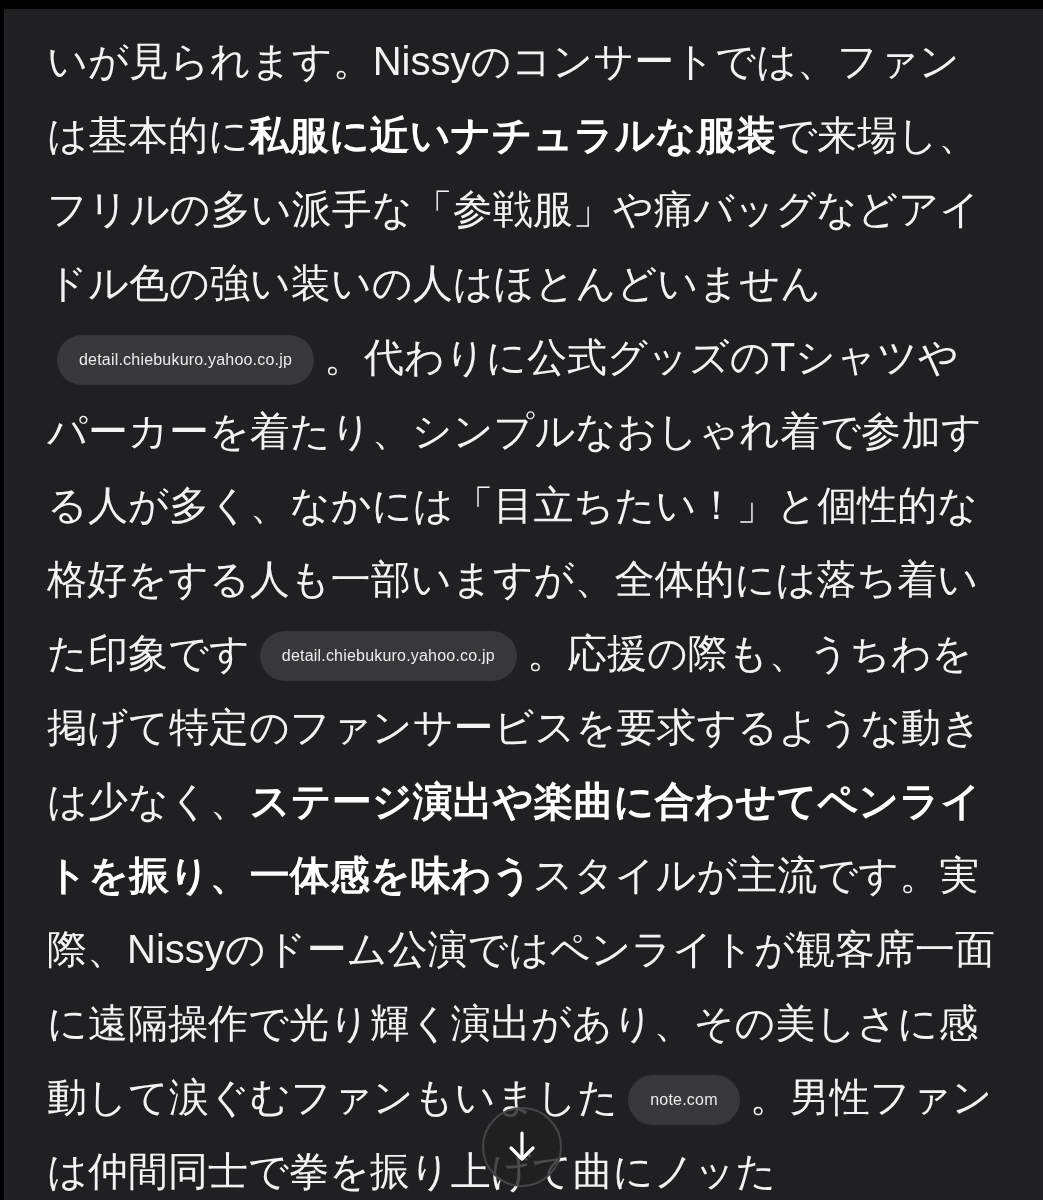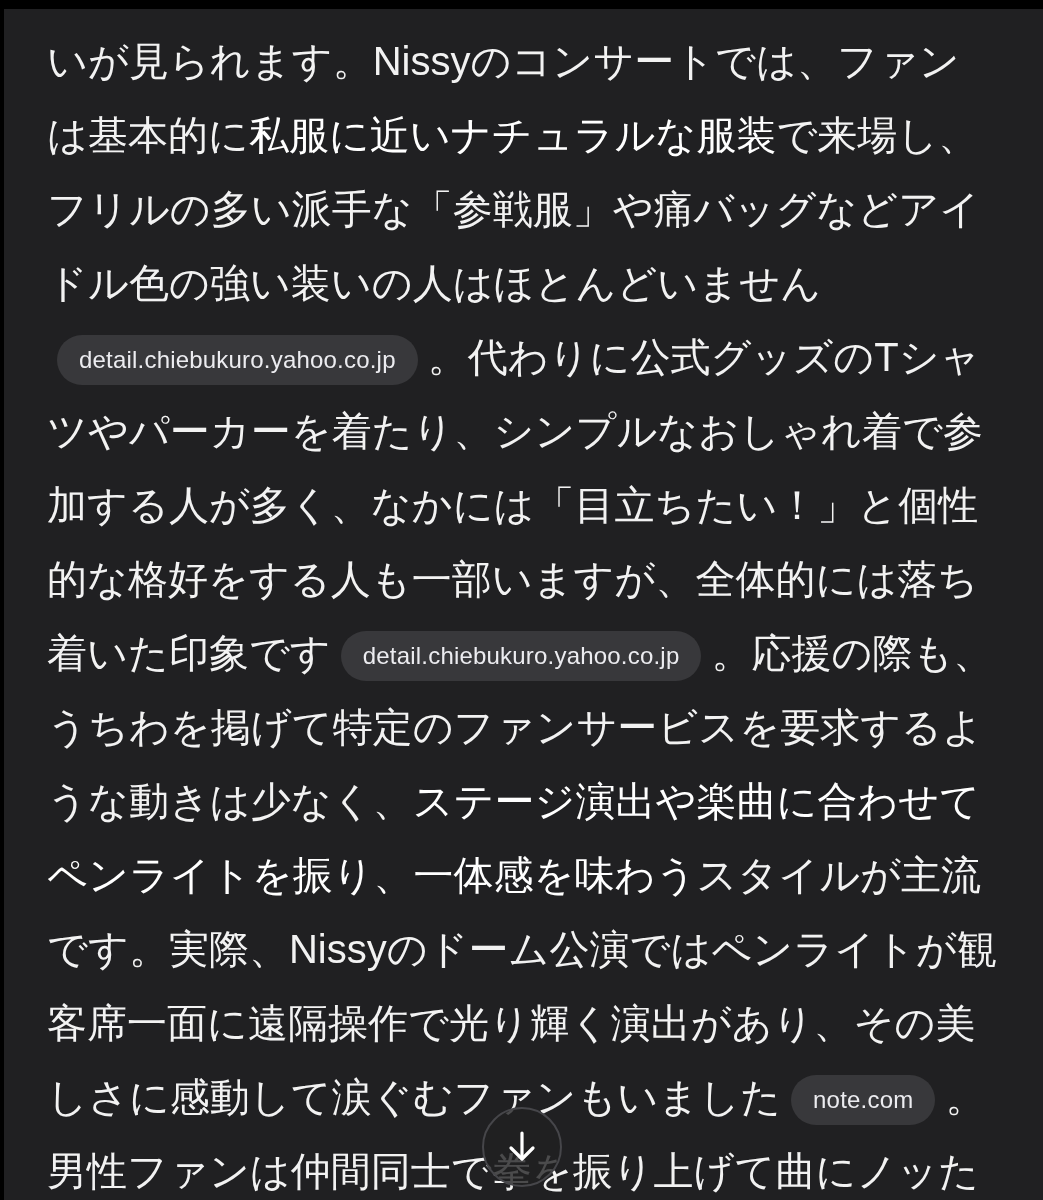--- a/index.html
+++ b/index.html
@@ -32,27 +32,27 @@
     margin: 0;
     padding: 15px 44px 0 43px;
     font-size: 40px;
     line-height: 74px;
     color: var(--text-color, #f2f2f2);
     text-align: left;
     word-break: normal;
     overflow-wrap: break-word;
   }
   .paragraph strong {
-    font-weight: 400;
+    font-weight: 700;
     color: #ffffff;
   }
   .citation-pill {
     display: inline-block;
     box-sizing: border-box;
-    font-size: 24px;
+    font-size: 16px;
     line-height: 26px;
     padding: 12px 22px;
     margin: 0 10px;
     border-radius: 28px;
     background: var(--citation-pill-bg, #38383b);
     color: var(--citation-pill-text, #ececf0);
     vertical-align: middle;
     white-space: nowrap;
     cursor: pointer;
     letter-spacing: 0.2px;

